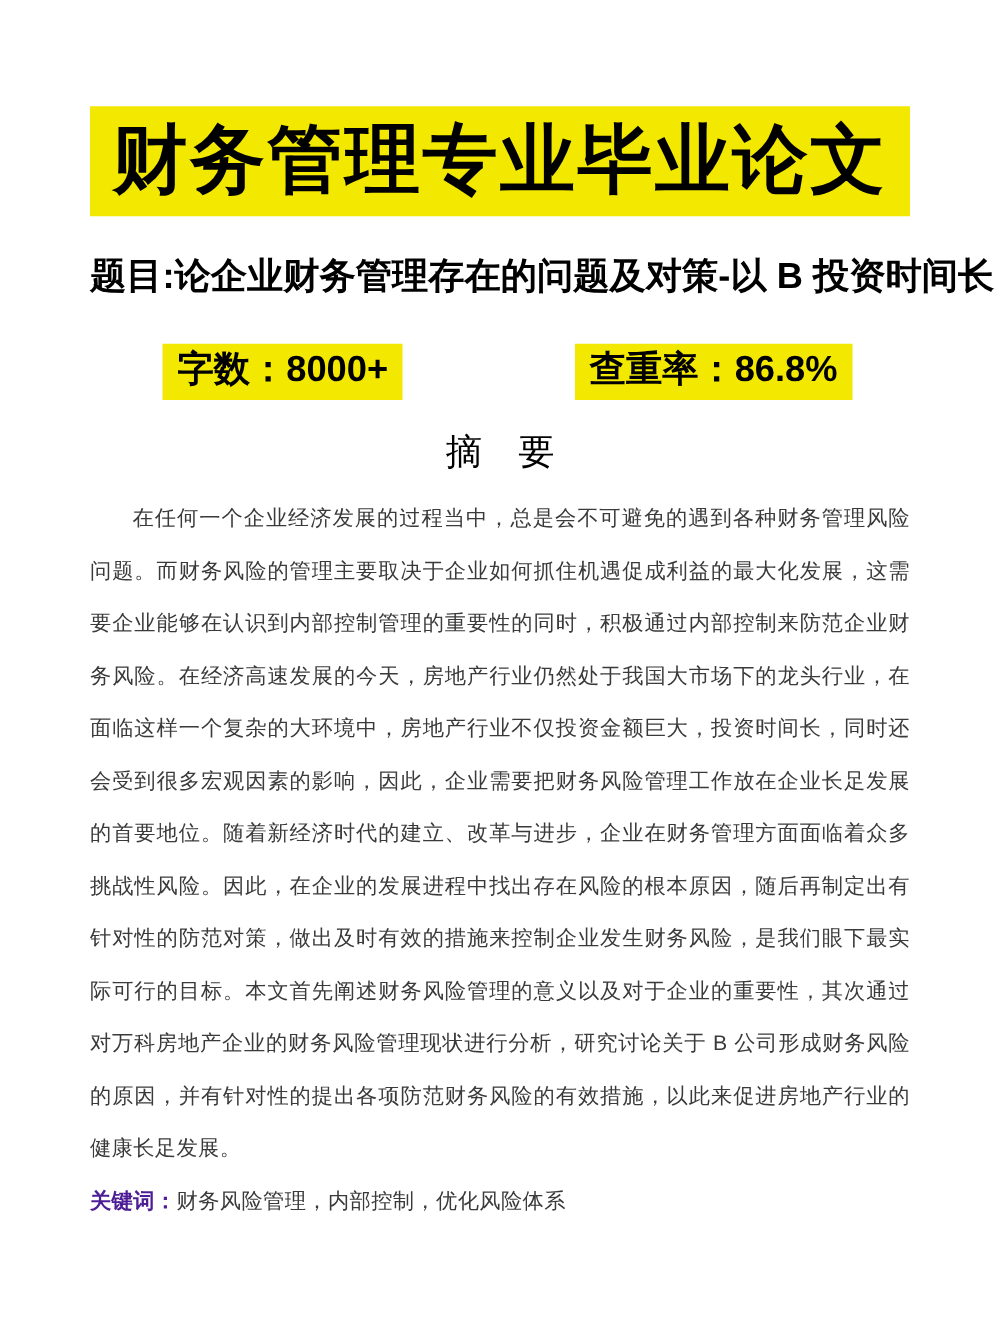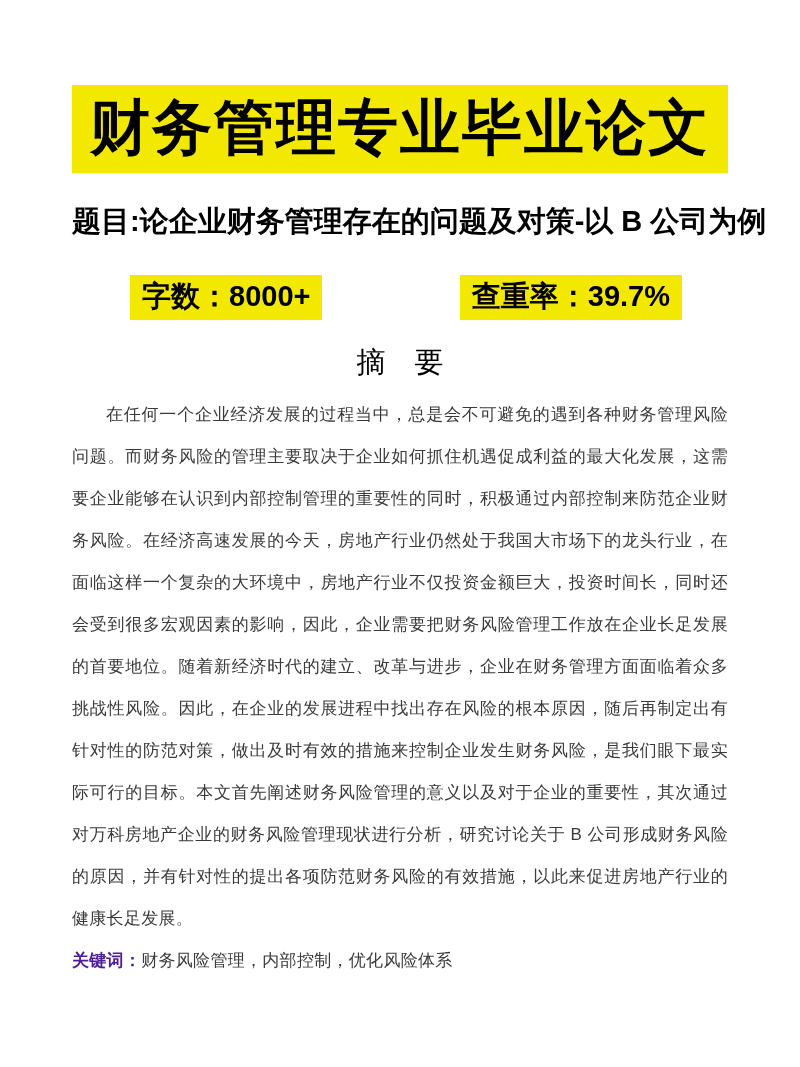--- a/index.html
+++ b/index.html
@@ -98,25 +98,25 @@
 </style>
 </head>
 <body>
 
 <div class="page">
 
   <h1 class="title">
     <span class="hl">财务管理专业毕业论文</span>
   </h1>
 
-  <h2 class="subtitle">题目:论企业财务管理存在的问题及对策-以 B 公司为例</h2>
+  <h2 class="subtitle">题目:论企业财务管理存在的问题及对策-以 B 投资时间长</h2>
 
   <div class="badges">
     <span class="badge">字数：8000+</span>
-    <span class="badge">查重率：39.7%</span>
+    <span class="badge">查重率：86.8%</span>
   </div>
 
   <h3 class="abstract-heading">摘　要</h3>
 
   <p class="abstract-body">在任何一个企业经济发展的过程当中，总是会不可避免的遇到各种财务管理风险问题。而财务风险的管理主要取决于企业如何抓住机遇促成利益的最大化发展，这需要企业能够在认识到内部控制管理的重要性的同时，积极通过内部控制来防范企业财务风险。在经济高速发展的今天，房地产行业仍然处于我国大市场下的龙头行业，在面临这样一个复杂的大环境中，房地产行业不仅投资金额巨大，投资时间长，同时还会受到很多宏观因素的影响，因此，企业需要把财务风险管理工作放在企业长足发展的首要地位。随着新经济时代的建立、改革与进步，企业在财务管理方面面临着众多挑战性风险。因此，在企业的发展进程中找出存在风险的根本原因，随后再制定出有针对性的防范对策，做出及时有效的措施来控制企业发生财务风险，是我们眼下最实际可行的目标。本文首先阐述财务风险管理的意义以及对于企业的重要性，其次通过对万科房地产企业的财务风险管理现状进行分析，研究讨论关于 B 公司形成财务风险的原因，并有针对性的提出各项防范财务风险的有效措施，以此来促进房地产行业的健康长足发展。</p>
 
   <p class="keywords">
     <span class="kw-label">关键词：</span><span>财务风险管理，内部控制，优化风险体系</span>
   </p>
 

